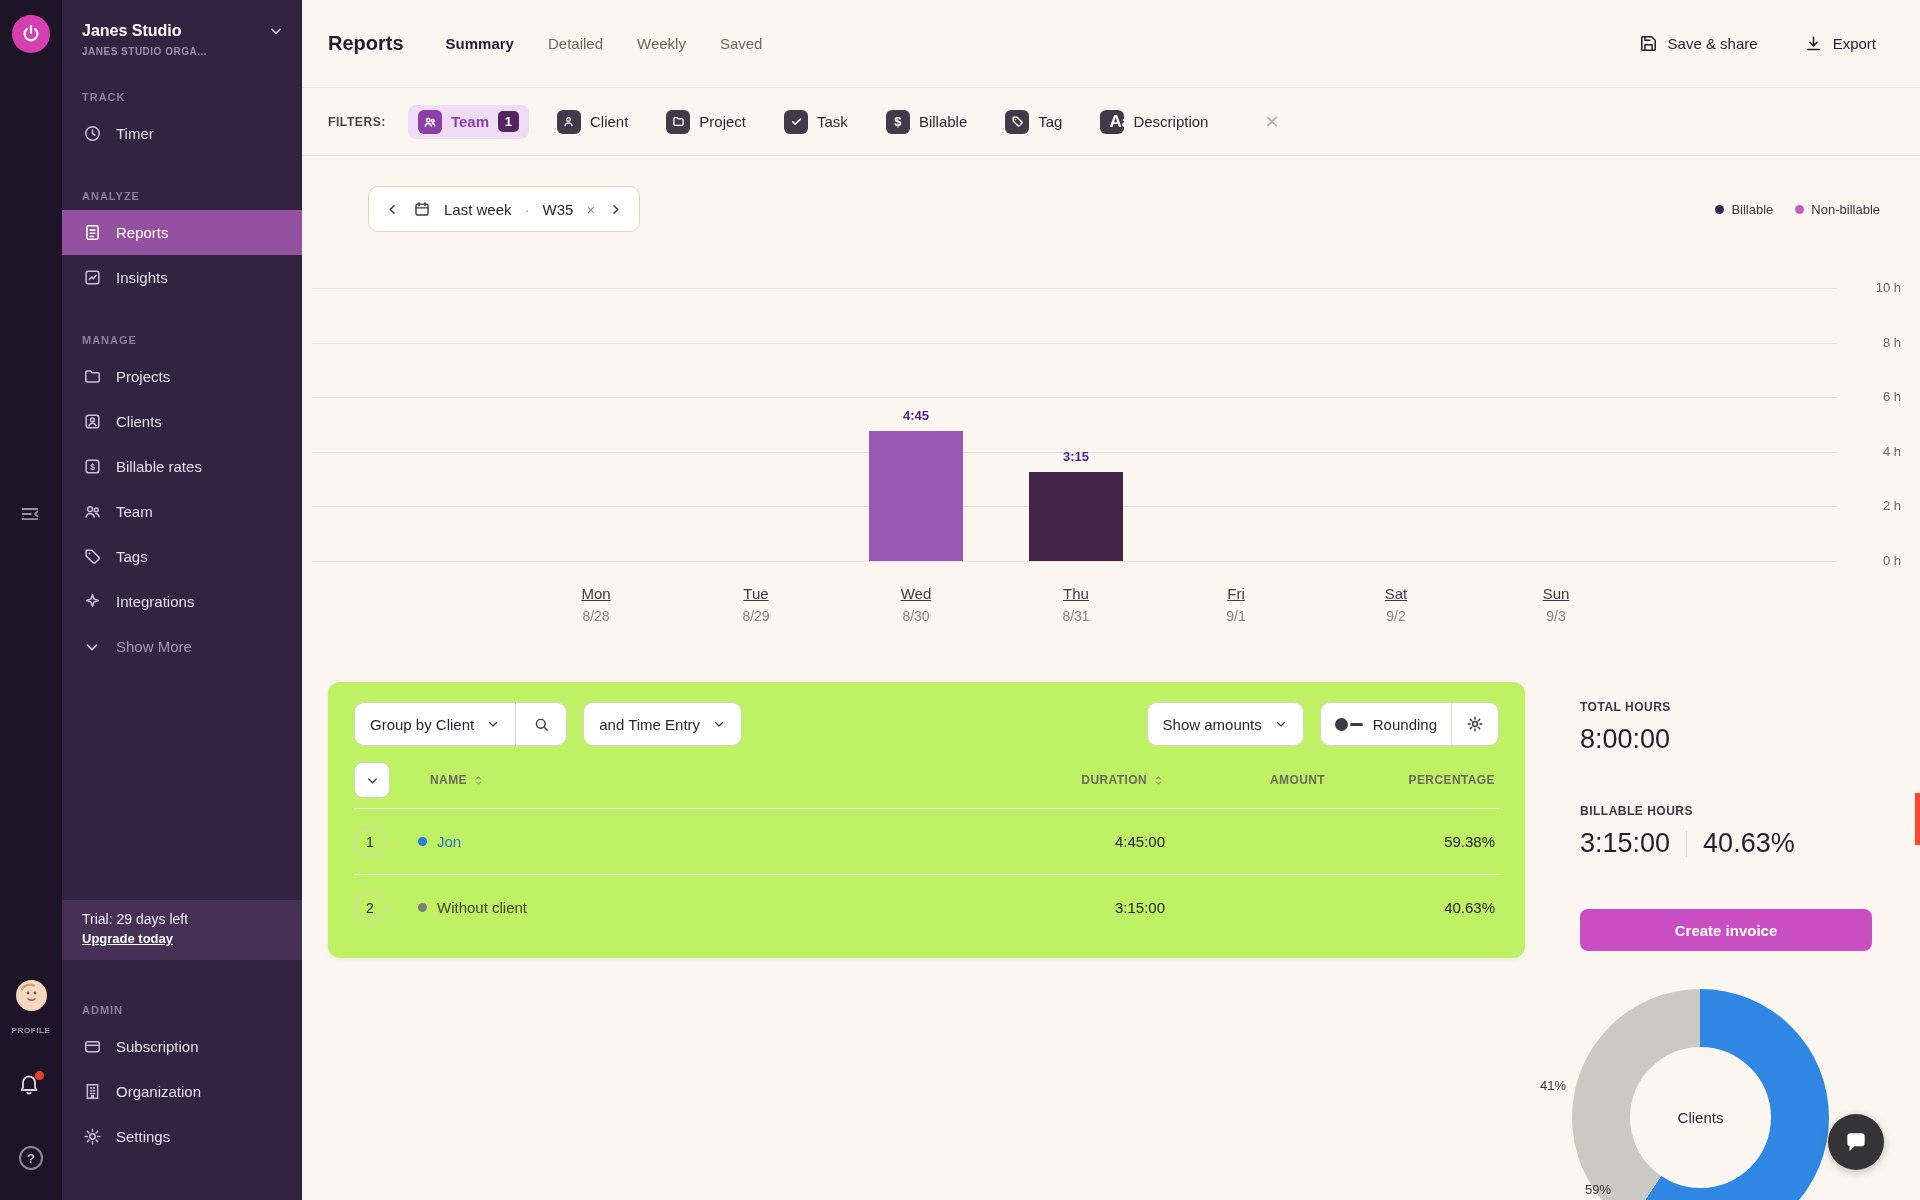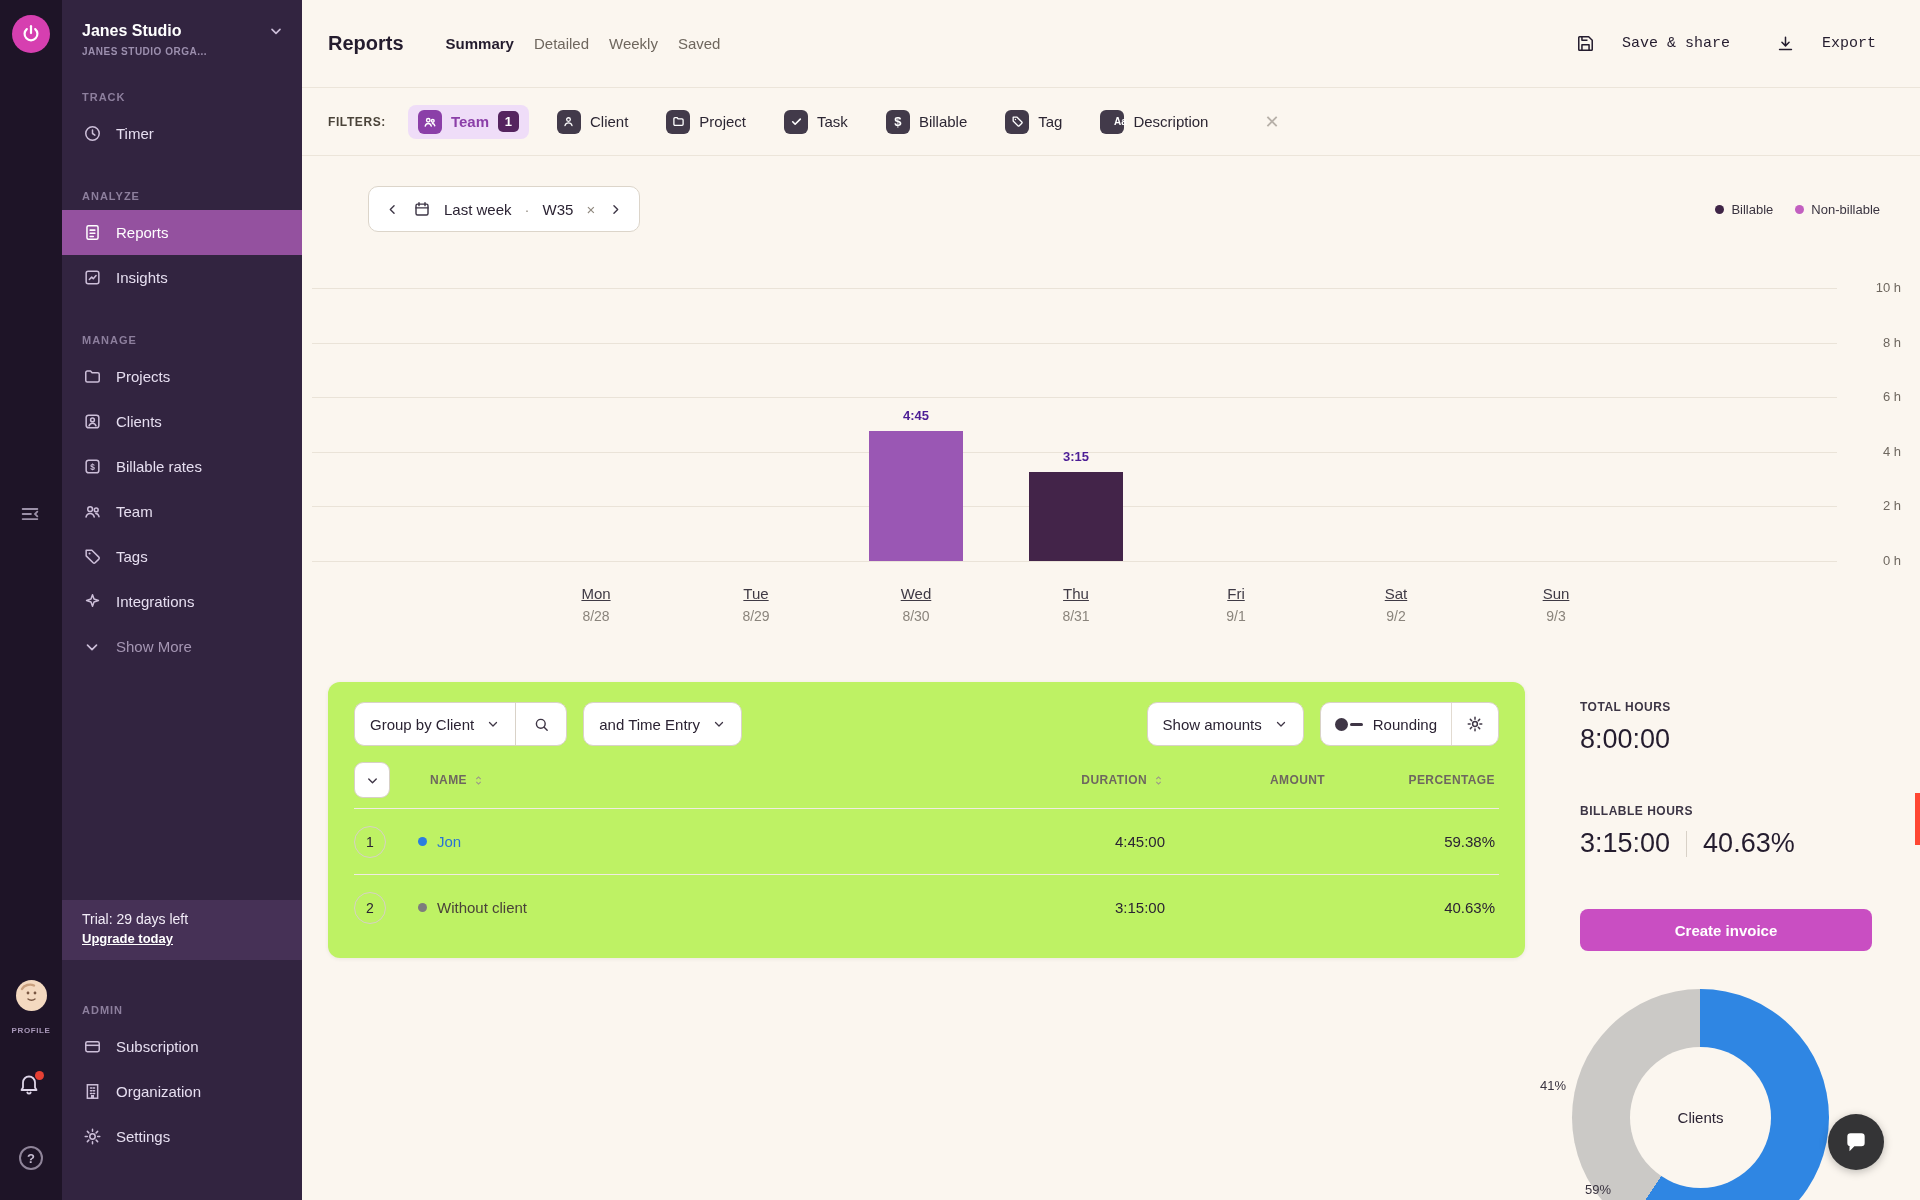--- a/index.html
+++ b/index.html
@@ -30,25 +30,25 @@
   .nav-item.dim { color:#a596b3; }
   .trial { position:absolute; left:0; top:900px; width:240px; background:#463156; padding:11px 20px 13px; }
   .trial-text { font-size:14px; color:#f2ecf7; }
   .trial-link { margin-top:4px; font-size:13px; font-weight:700; color:#ffffff; text-decoration:underline; cursor:pointer; display:inline-block; }
   .admin-block { position:absolute; left:0; top:1004px; width:240px; }
 
   
   .main { position:absolute; left:302px; top:0; right:0; height:1200px; }
   .topbar { display:flex; align-items:center; height:88px; border-bottom:1px solid #ece5da; padding:0 44px 0 26px; }
   .page-title { font-size:20px; font-weight:700; color:#241c2e; margin-right:42px; }
-  .tabs { display:flex; gap:20px;align-items:flex-end; }
+  .tabs { display:flex; gap:34px;align-items:flex-end; }
   .tab { font-size:15px; color:#6f675e; cursor:pointer; }
   .tab.active { color:#241c2e; font-weight:700; }
   .top-actions { margin-left:auto; display:flex; gap:46px; }
-  .action-btn { display:flex; align-items:center; gap:27px; font-size:15px; color:#241c2e; cursor:pointer;font-family:Liberation Mono, monospace; }
+  .action-btn { display:flex; align-items:center; gap:10px; font-size:15px; color:#241c2e; cursor:pointer; }
   .action-btn .ic { color:#241c2e; }
 
   .filtersbar { display:flex; align-items:center; height:68px; border-bottom:1px solid #ece5da; padding:0 26px; gap:18px; }
   .filters-lbl { font-size:12px; font-weight:700; letter-spacing:.6px; color:#4a4339; margin-right:4px; }
   .chip { display:flex; align-items:center; gap:9px; padding:5px 10px; border-radius:8px; font-size:15px; color:#2c2633; cursor:pointer; }
   .chip .sq { width:24px; height:24px; border-radius:6px; background:#423a4a; color:#ffffff; display:flex; align-items:center; justify-content:center; font-weight:700; }
   .chip.active { background:#efddf8; color:#8b3fa8; font-weight:600; }
   .chip.active .sq { background:#8b3fa8; }
   .chip-badge { width:21px; height:21px; border-radius:5px; background:#55245f; color:#fff; font-size:13px; font-weight:700; display:flex; align-items:center; justify-content:center; }
   .filters-clear { margin-left:28px; color:#b7b0a8; font-size:18px; cursor:pointer; }
@@ -386,21 +386,21 @@
       <div class="chip">
         <span class="sq">
             <svg class="ic" width="13" height="13" viewBox="0 0 24 24" fill="none" stroke="#fff" stroke-width="2.4" stroke-linejoin="round">
               <path d="M4 4h7.2L20 12.8a1.8 1.8 0 0 1 0 2.5l-4.7 4.7a1.8 1.8 0 0 1-2.5 0L4 11.2z"></path>
               <circle cx="8.3" cy="8.3" r="1.3" fill="#fff" stroke="none"></circle>
             </svg>
           </span>
         <span>Tag</span>
       </div>
       <div class="chip">
-        <span class="sq" style="font-size:10px;padding-left:16px;">Aa</span>
+        <span class="sq" style="font-size:17px;padding-left:16px;">Aa</span>
         <span>Description</span>
       </div>
       <span class="filters-clear">✕</span>
     </div>
 
     <div class="date-pill">
       <span class="nav-arrow">
           <svg class="ic" width="15" height="15" viewBox="0 0 24 24" fill="none" stroke="currentColor" stroke-width="2.2" stroke-linecap="round" stroke-linejoin="round">
             <path d="M14.5 6l-6 6 6 6"></path>
           </svg>

